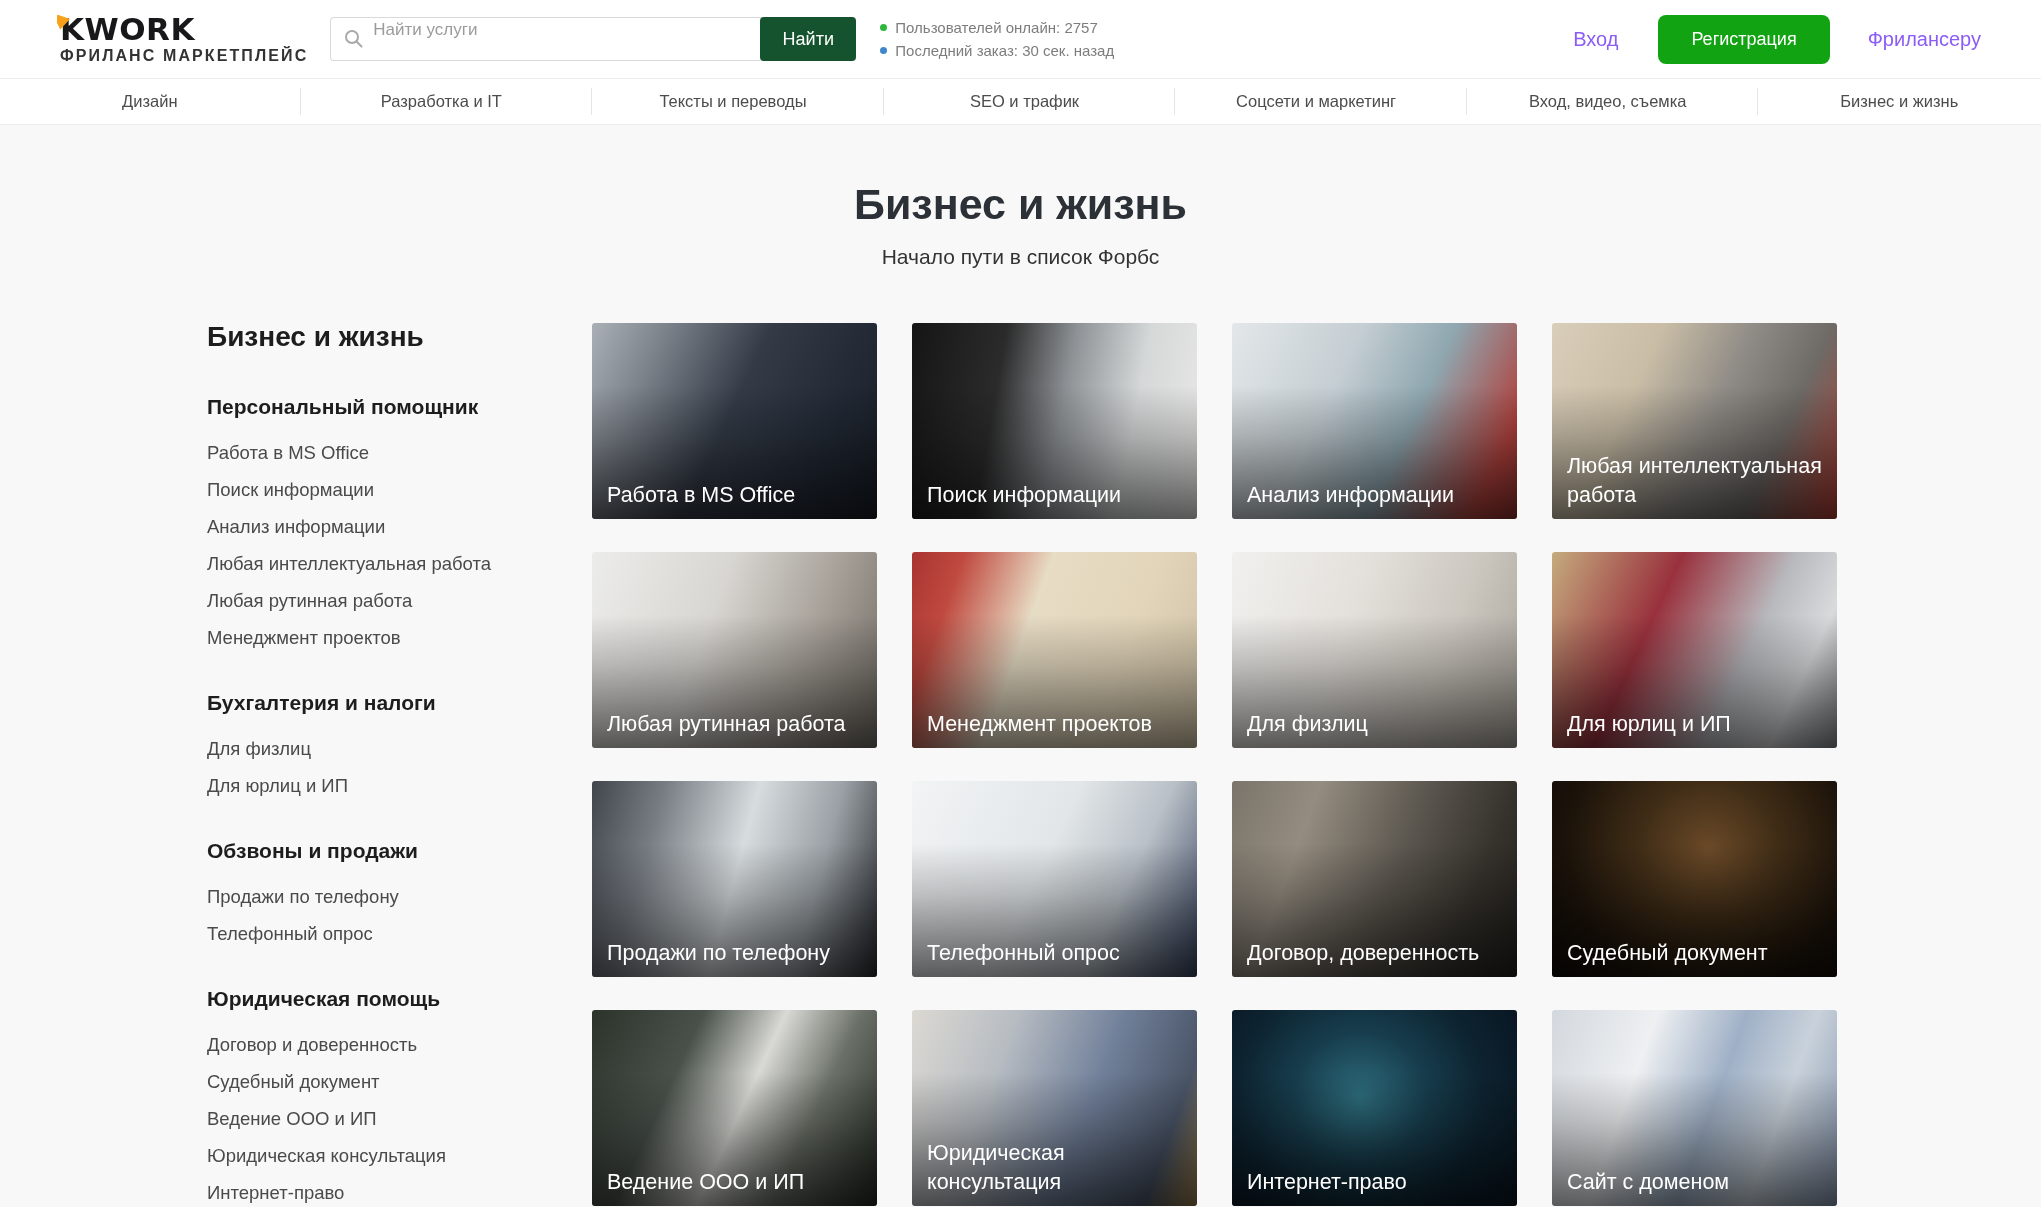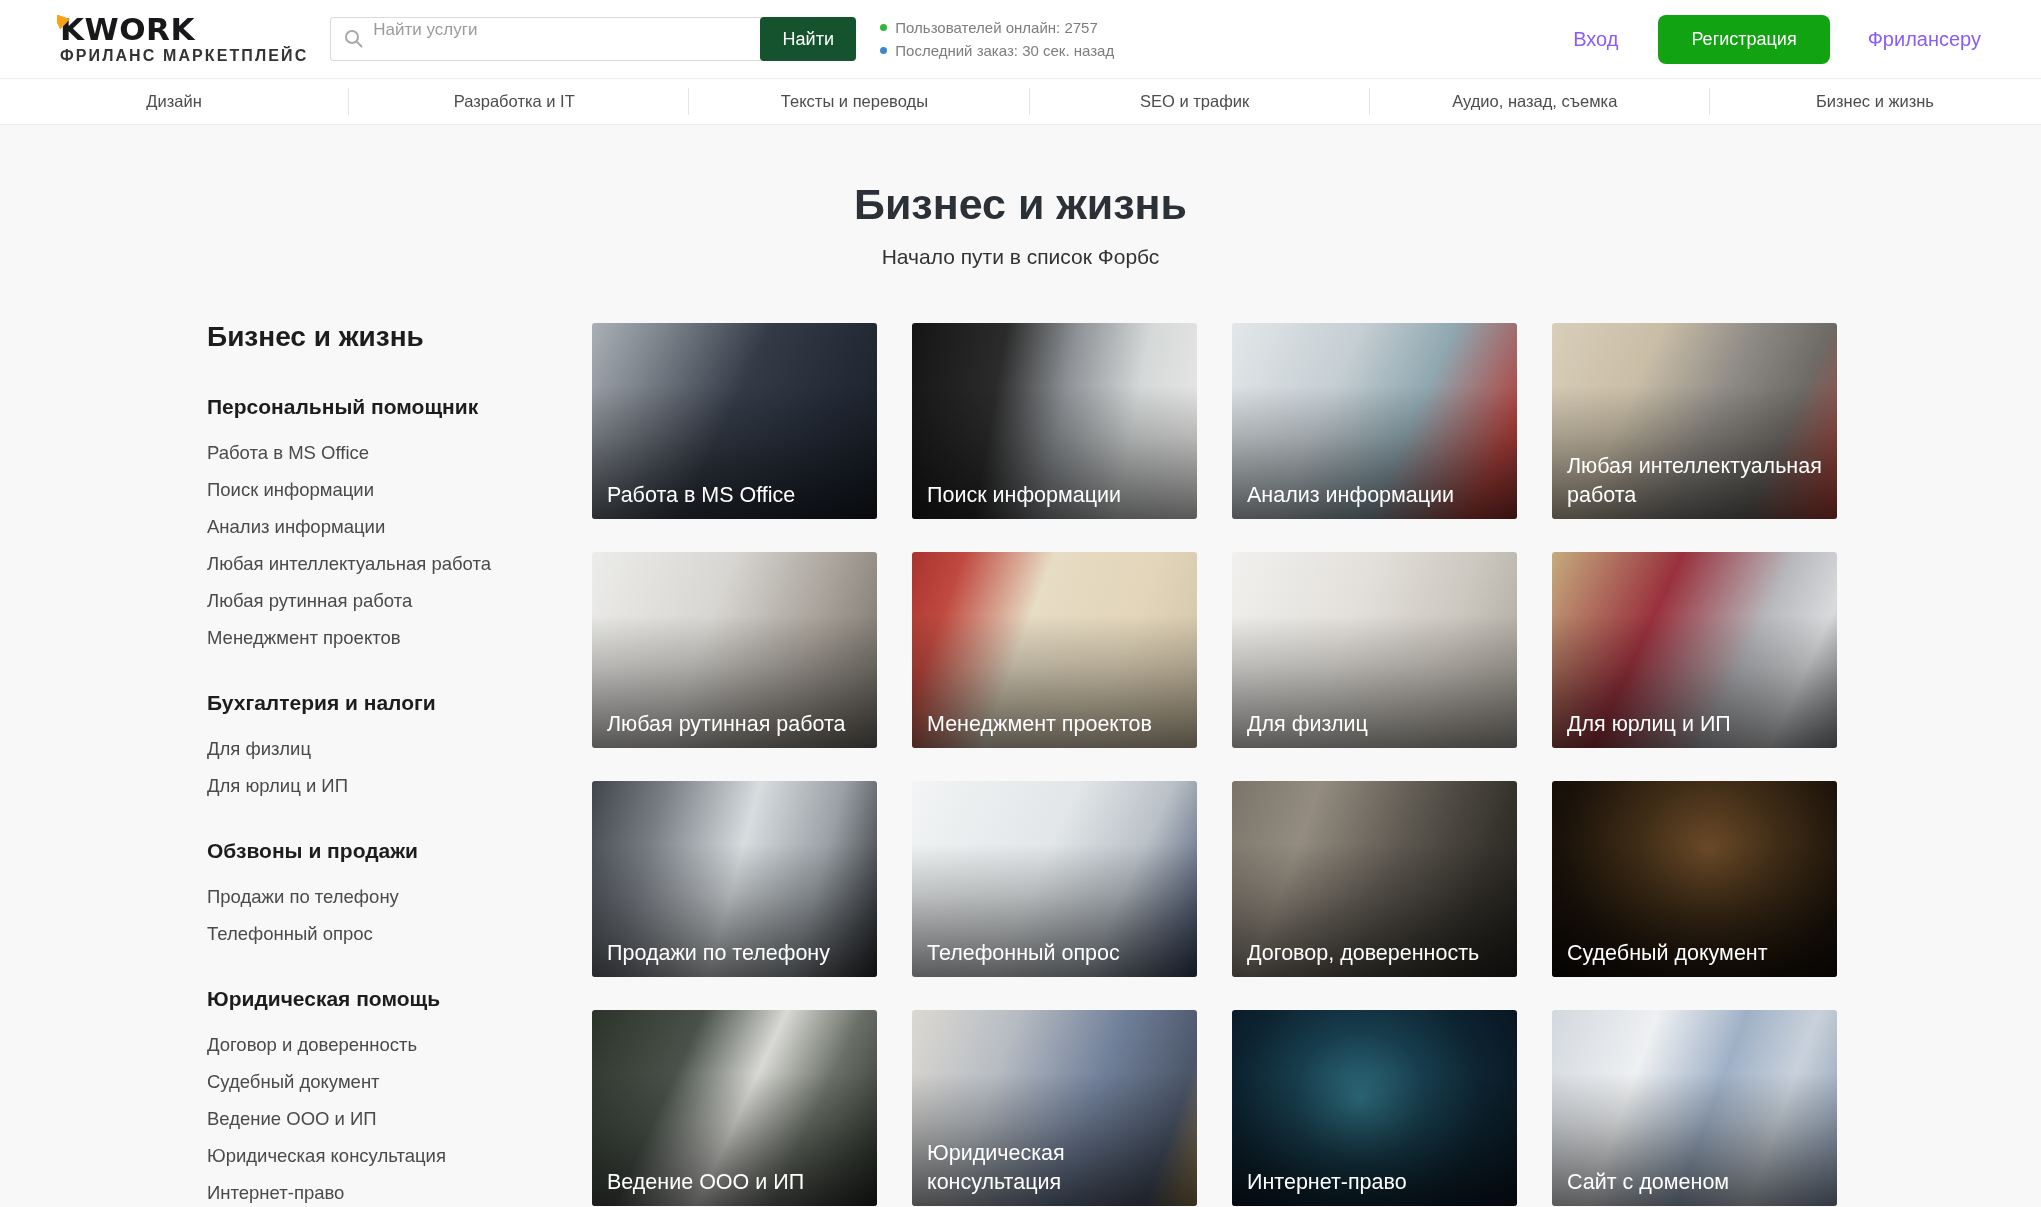--- a/index.html
+++ b/index.html
@@ -159,21 +159,22 @@
     <span class="hdr-link login-link">Вход</span>
     <button class="register-btn">Регистрация</button>
     <span class="hdr-link">Фрилансеру</span>
   </div>
 
   <div class="nav">
     <div class="nav-item">Дизайн</div>
     <div class="nav-item">Разработка и IT</div>
     <div class="nav-item">Тексты и переводы</div>
     <div class="nav-item">SEO и трафик</div>
-    <div class="nav-item">Аудио, назад, съемка</div>
+    <div class="nav-item">Соцсети и маркетинг</div>
+    <div class="nav-item">Вход, видео, съемка</div>
     <div class="nav-item">Бизнес и жизнь</div>
   </div>
 
   <div class="page-head">
     <h1 class="page-title">Бизнес и жизнь</h1>
     <div class="page-subtitle">Начало пути в список Форбс</div>
   </div>
 
   <div class="content-row">
 

